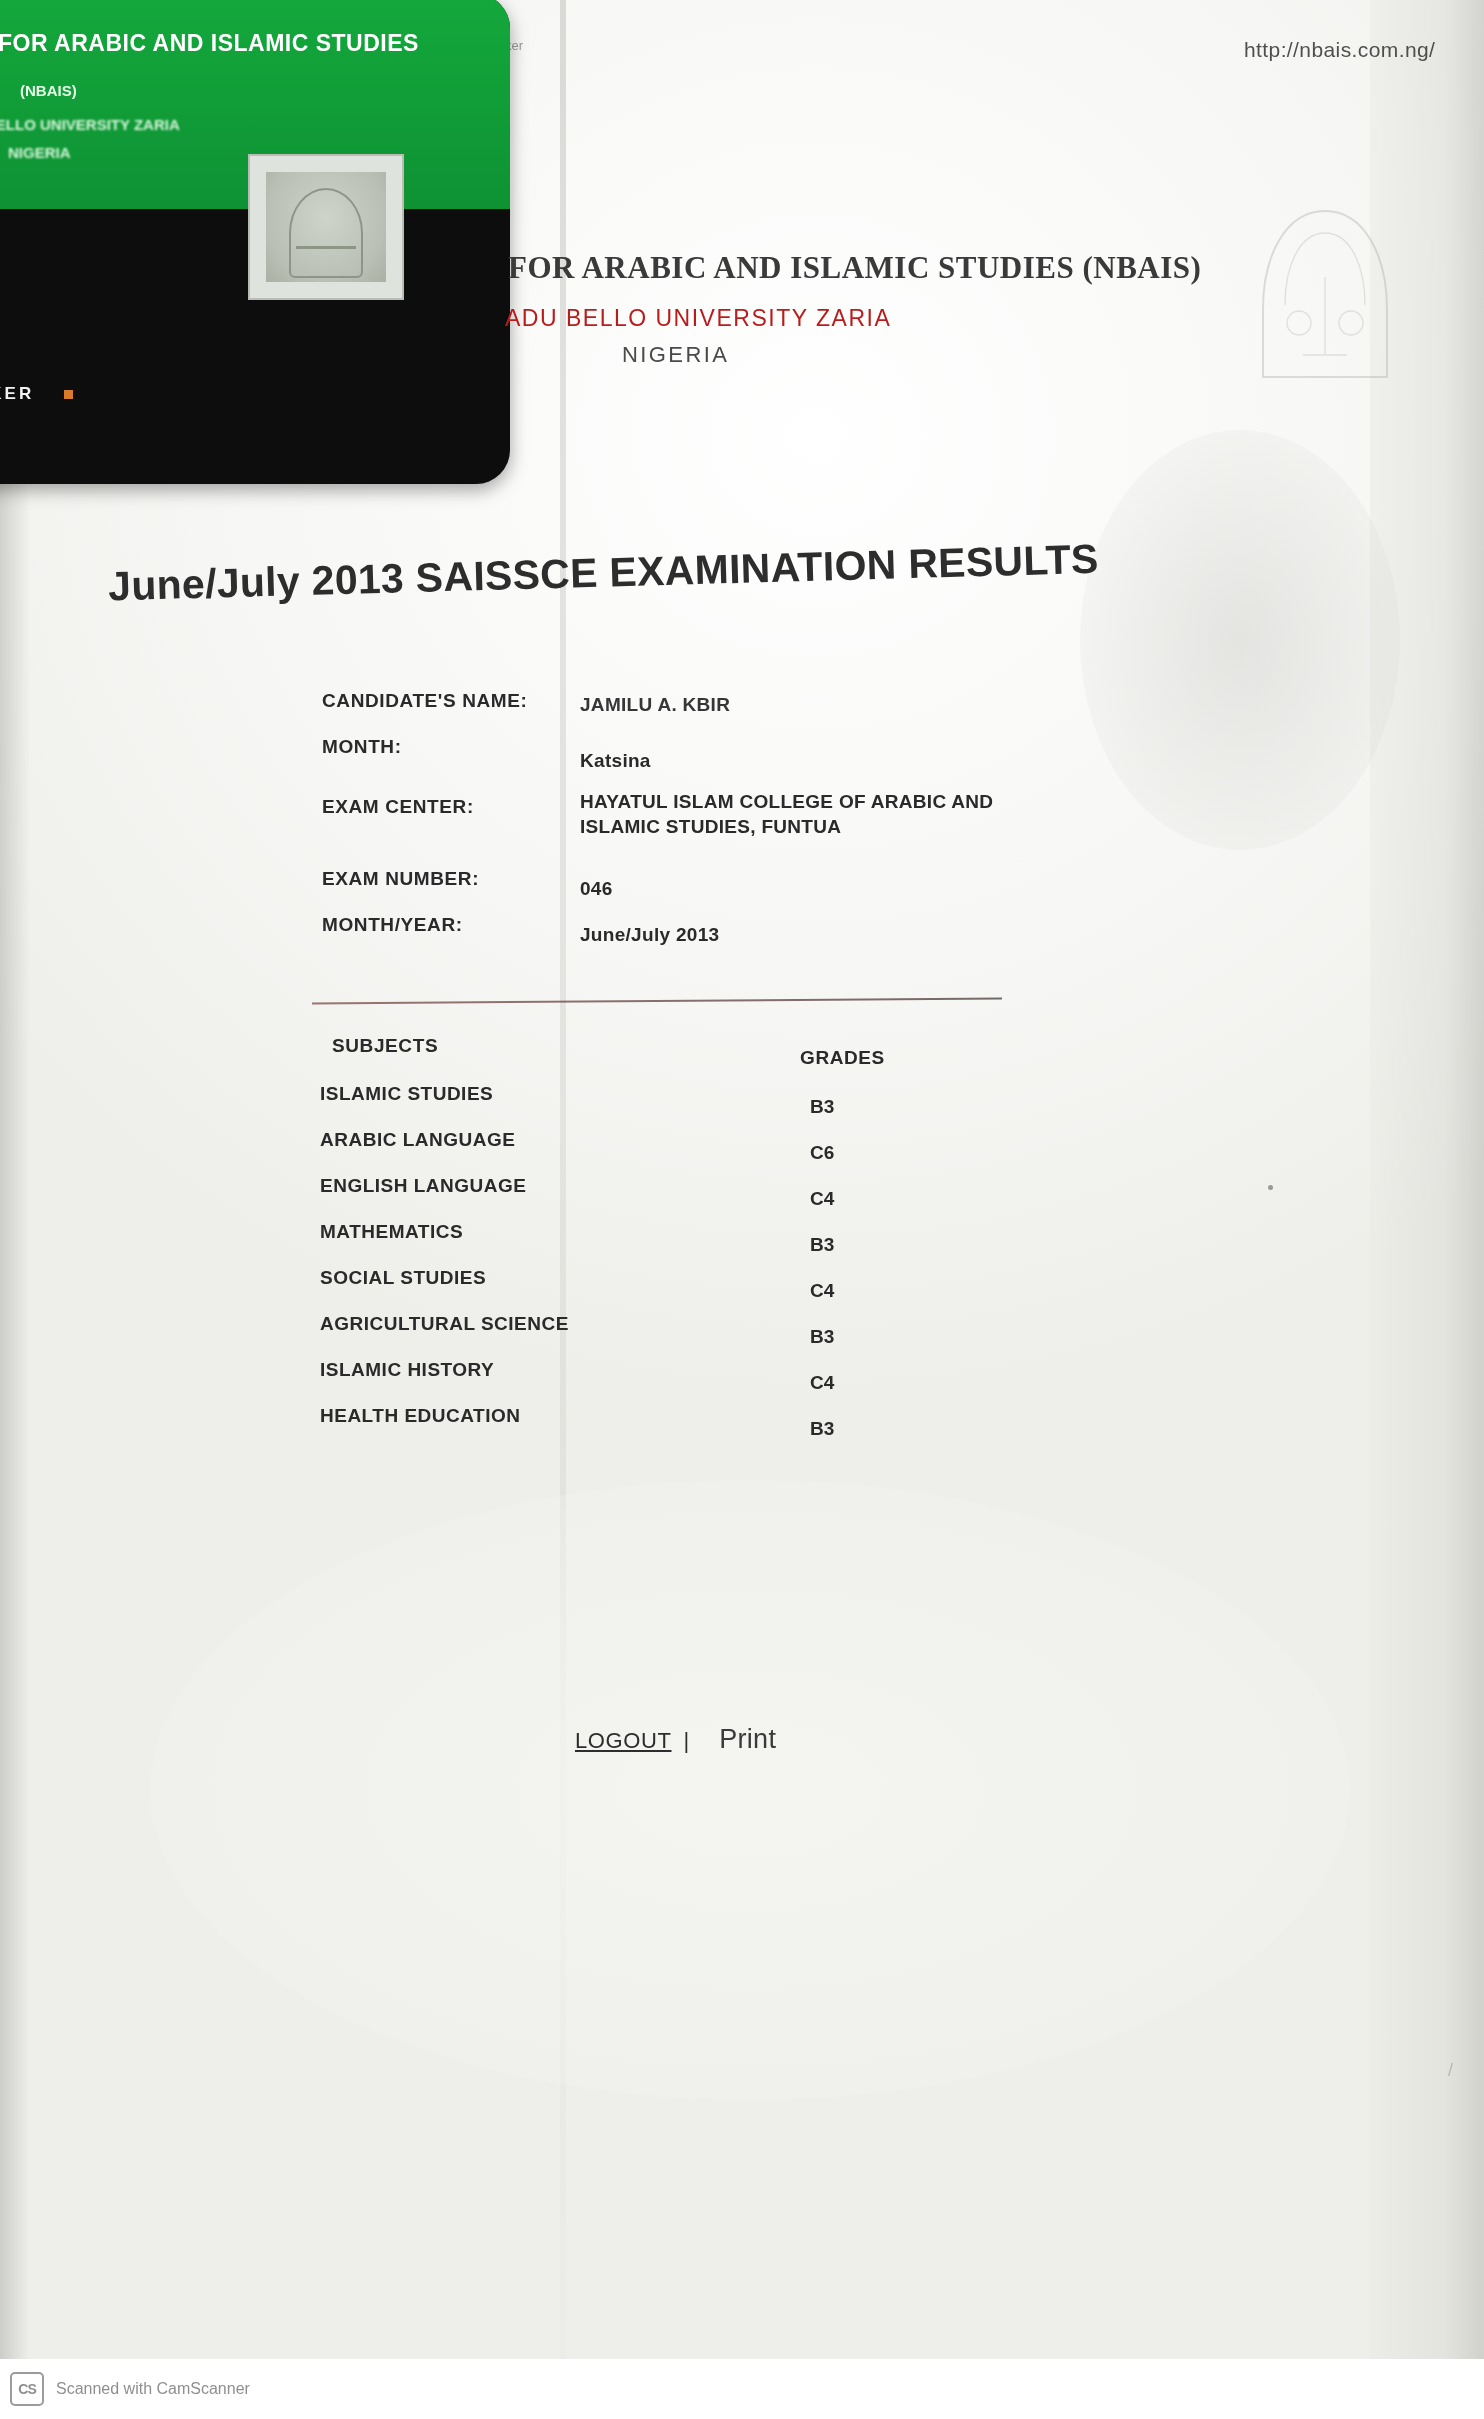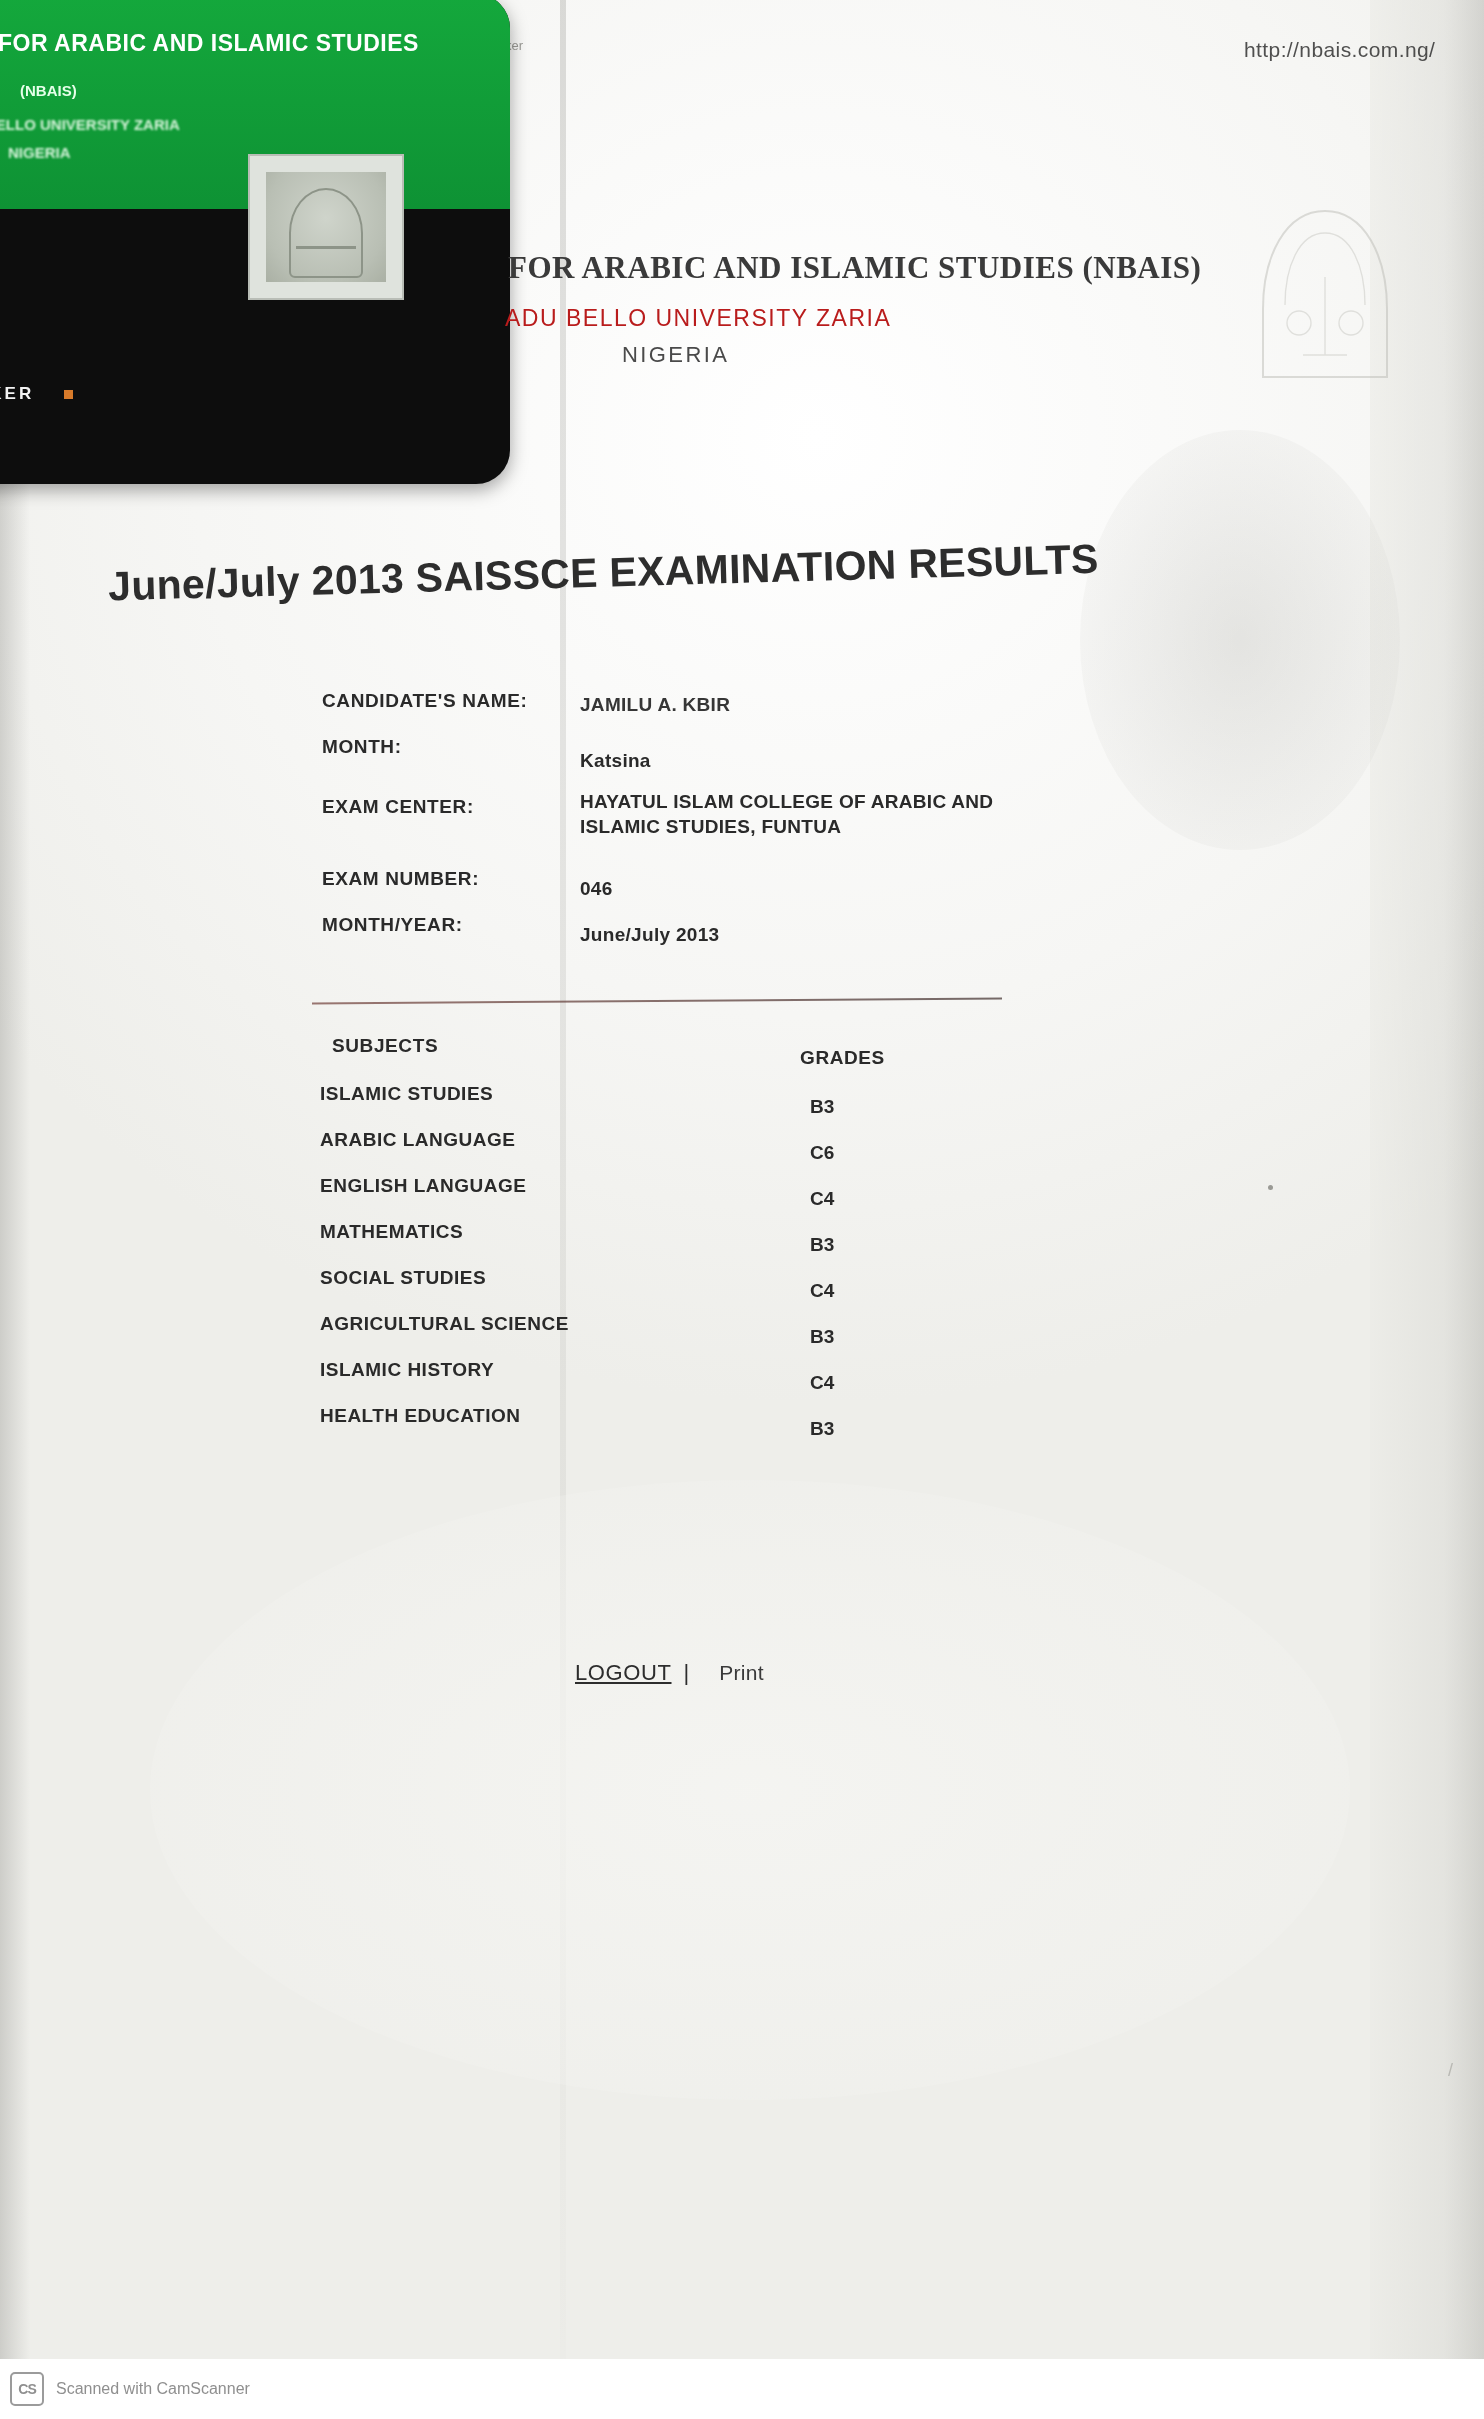--- a/index.html
+++ b/index.html
@@ -237,33 +237,33 @@
     font-size: 19px; font-weight: bold; color: #2a2a2a; letter-spacing: 0.5px;
   }
   .row-grade {
     position: absolute; left: 490px; top: 13px;
     font-size: 19px; font-weight: bold; color: #2a2a2a;
   }
 
   
   .actions {
     position: absolute;
-    left: 575px; top: 1660px;
+    left: 575px; top: 1724px;
     display: flex; align-items: baseline; gap: 12px;
   }
   .logout-link {
     font-size: 22px;
     color: #2d2d2d;
     text-decoration: underline;
     letter-spacing: 0.6px;
     cursor: pointer;
   }
   .pipe { font-size: 22px; color: #2d2d2d; }
   .print-link {
-    font-size: 21px;
+    font-size: 27px;
     color: #3a3a3a;
     letter-spacing: 0.3px;
     margin-left: 18px;
     cursor: pointer;
   }
 
   
   .cs-bar {
     position: absolute;
     left: 0; bottom: 0;

